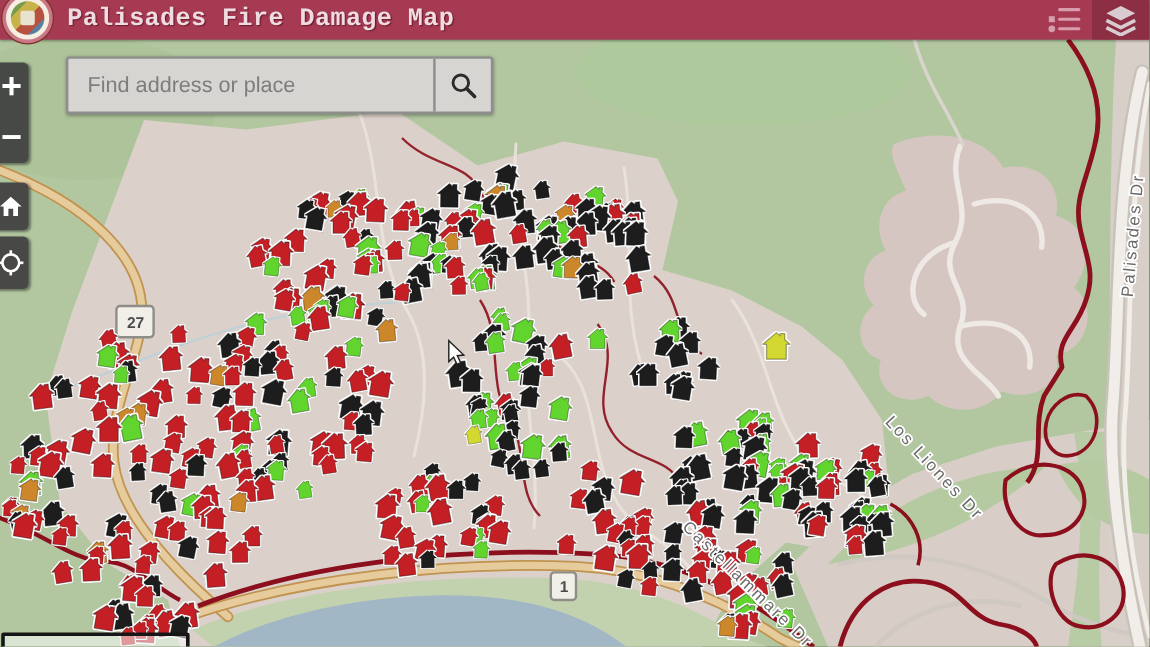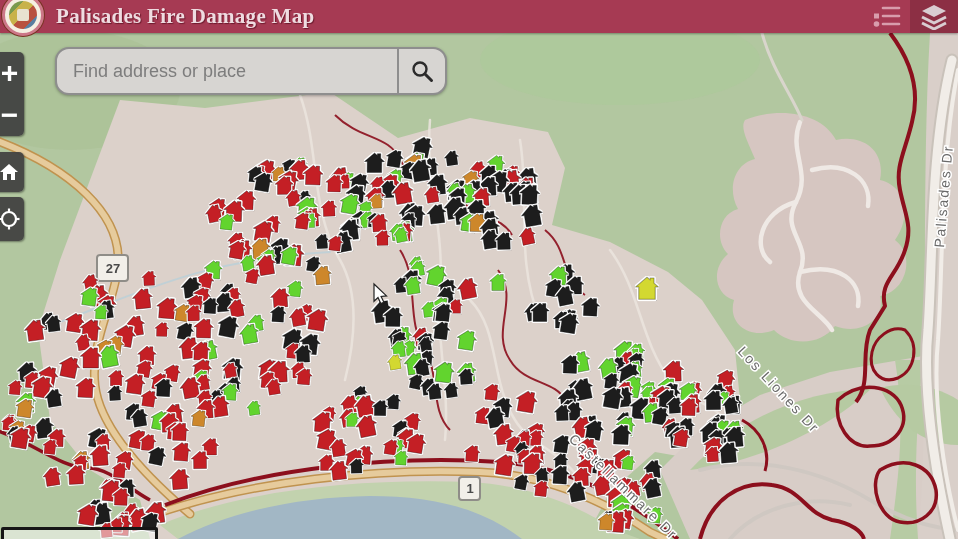--- a/index.html
+++ b/index.html
@@ -9,30 +9,30 @@
   .header{position:absolute;top:0;left:0;width:958px;height:33px;
           background:#a63a53;display:flex;align-items:center;z-index:30;
           box-shadow:0 1px 2px rgba(0,0,0,.35);}
   .logo{position:absolute;left:2px;top:-6px;width:36px;height:36px;border-radius:50%;
         background:#f5efe2;border:3px solid #c4analog;}
   .logo{border:3px solid #c78;box-shadow:0 0 0 1px #732;overflow:hidden;}
   .logo .seal{position:absolute;inset:4px;border-radius:50%;
         background:
           linear-gradient(135deg,#7a9a4e 0 25%,#c8b24a 25% 50%,#b8513f 50% 75%,#5a7ea0 75% 100%);}
   .logo .seal:after{content:"";position:absolute;inset:30%;background:#e8e2d0;border-radius:2px;}
-  .title{margin-left:56px;font-family:Liberation Serif, serif;font-weight:bold;
+  .title{margin-left:56px;font-family:Liberation Mono, monospace;font-weight:bold;
          font-size:21px;color:#efdce1;text-shadow:1px 1px 1px rgba(70,5,20,.6);
          letter-spacing:.3px;white-space:nowrap;}
   .hdr-icons{position:absolute;right:48px;top:0;height:33px;display:flex;align-items:center;}
   .hdr-btn{width:44px;height:33px;display:flex;align-items:center;justify-content:center;cursor:pointer;}
   .layers-tab{position:absolute;right:0;top:0;width:48px;height:33px;background:#8c2f44;
               display:flex;align-items:center;justify-content:center;cursor:pointer;}
   
-  .search{position:absolute;left:55px;top:47px;width:392px;height:48px;z-index:25;
-          display:flex;background:#d7d5d2;border:2px solid #8e8e8e;border-radius:14px;
+  .search{position:absolute;left:55px;top:47px;width:356px;height:48px;z-index:25;
+          display:flex;background:#d7d5d2;border:2px solid #8e8e8e;border-radius:3px;
           box-shadow:0 1px 3px rgba(0,0,0,.3);box-sizing:border-box;}
   .search input{flex:1;border:none;outline:none;background:transparent;
           padding:0 0 0 16px;font-size:18px;color:#555;font-family:"Liberation Sans",sans-serif;}
   .search input::placeholder{color:#7d7d7d;opacity:1;}
   .search .btn{width:46px;border-left:2px solid #8e8e8e;display:flex;align-items:center;
           justify-content:center;cursor:pointer;}
   
   .ctl{position:absolute;left:-13px;width:37px;background:rgba(64,64,64,.93);
        border-radius:5px;color:#fff;z-index:25;text-align:center;cursor:pointer;
        box-shadow:1px 1px 2px rgba(0,0,0,.4);}

